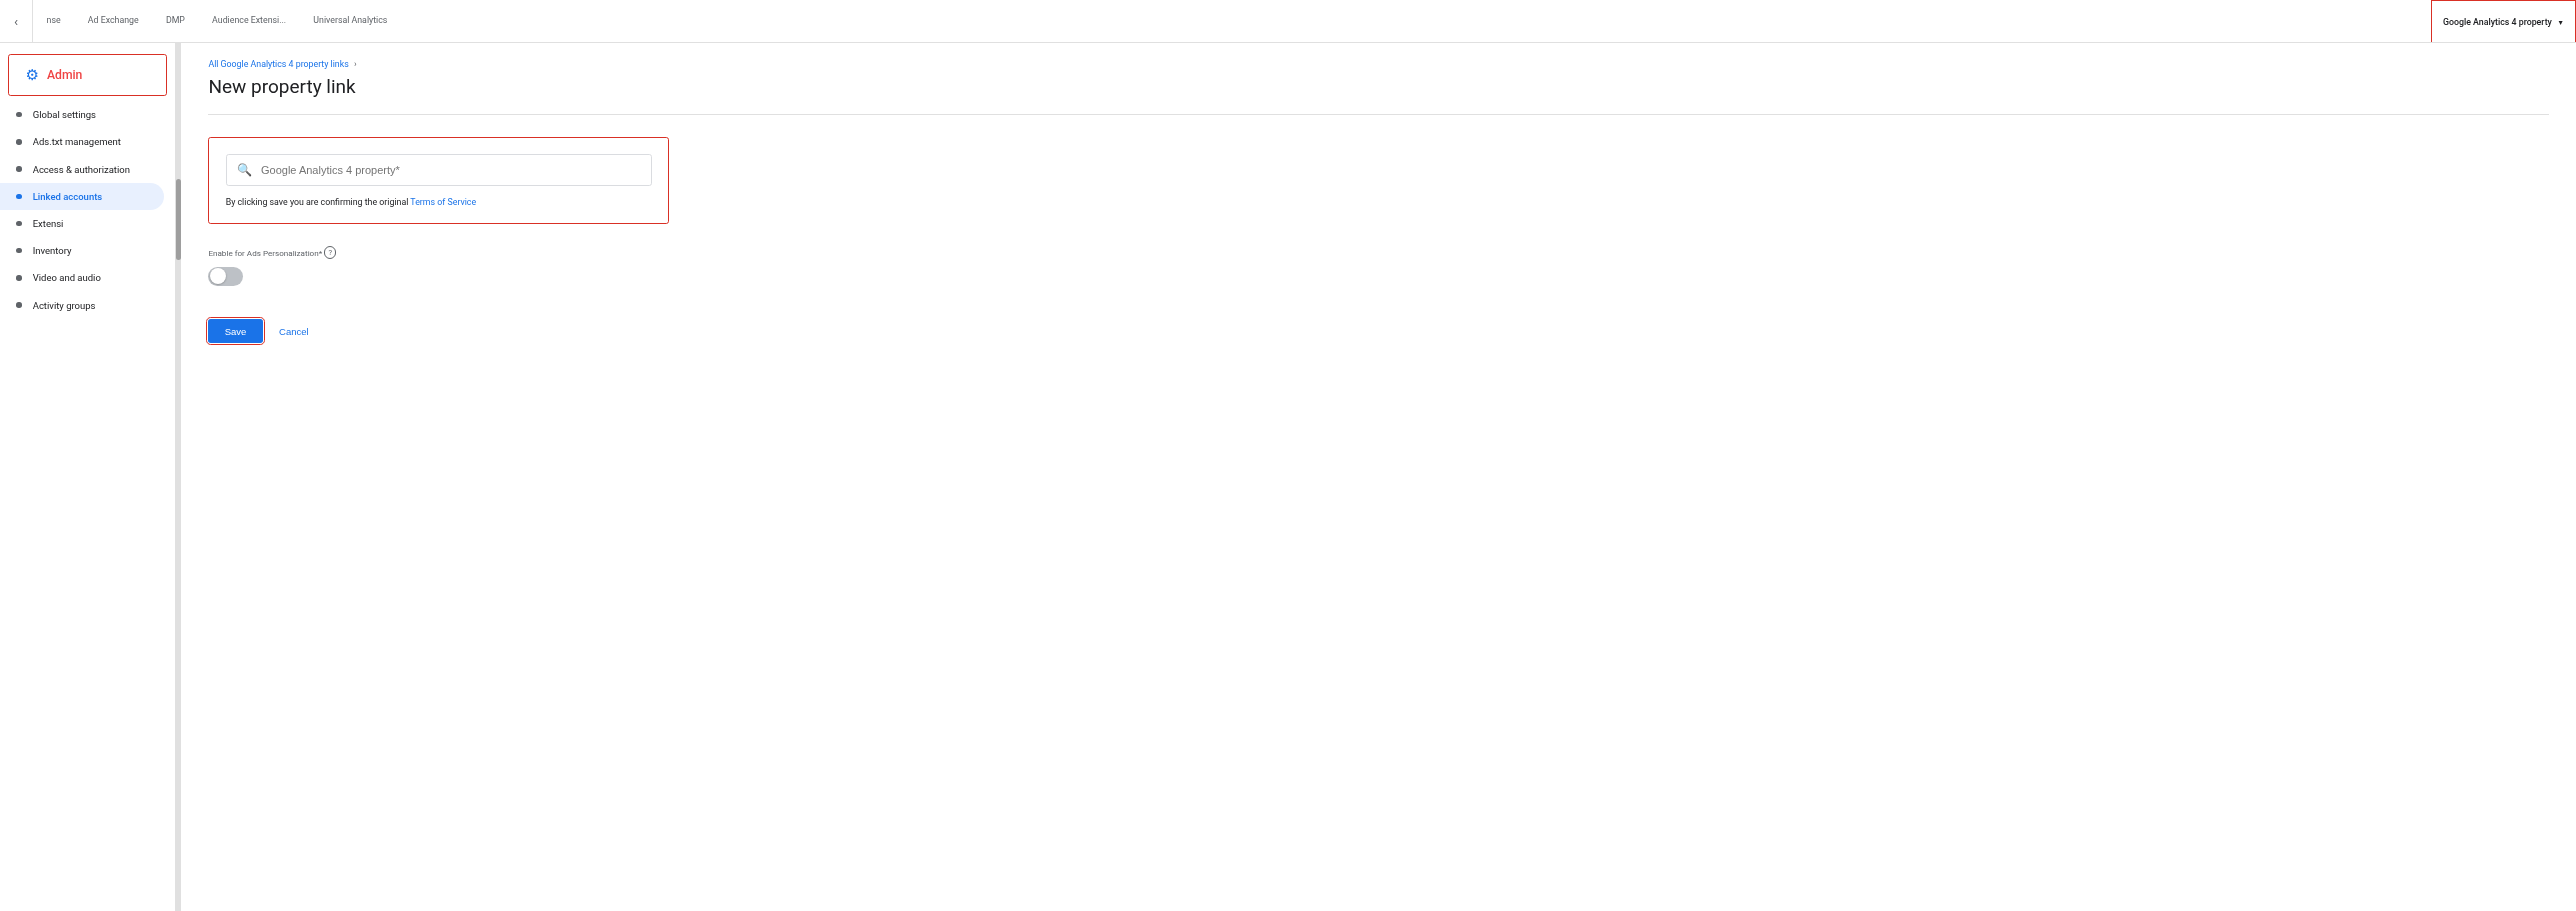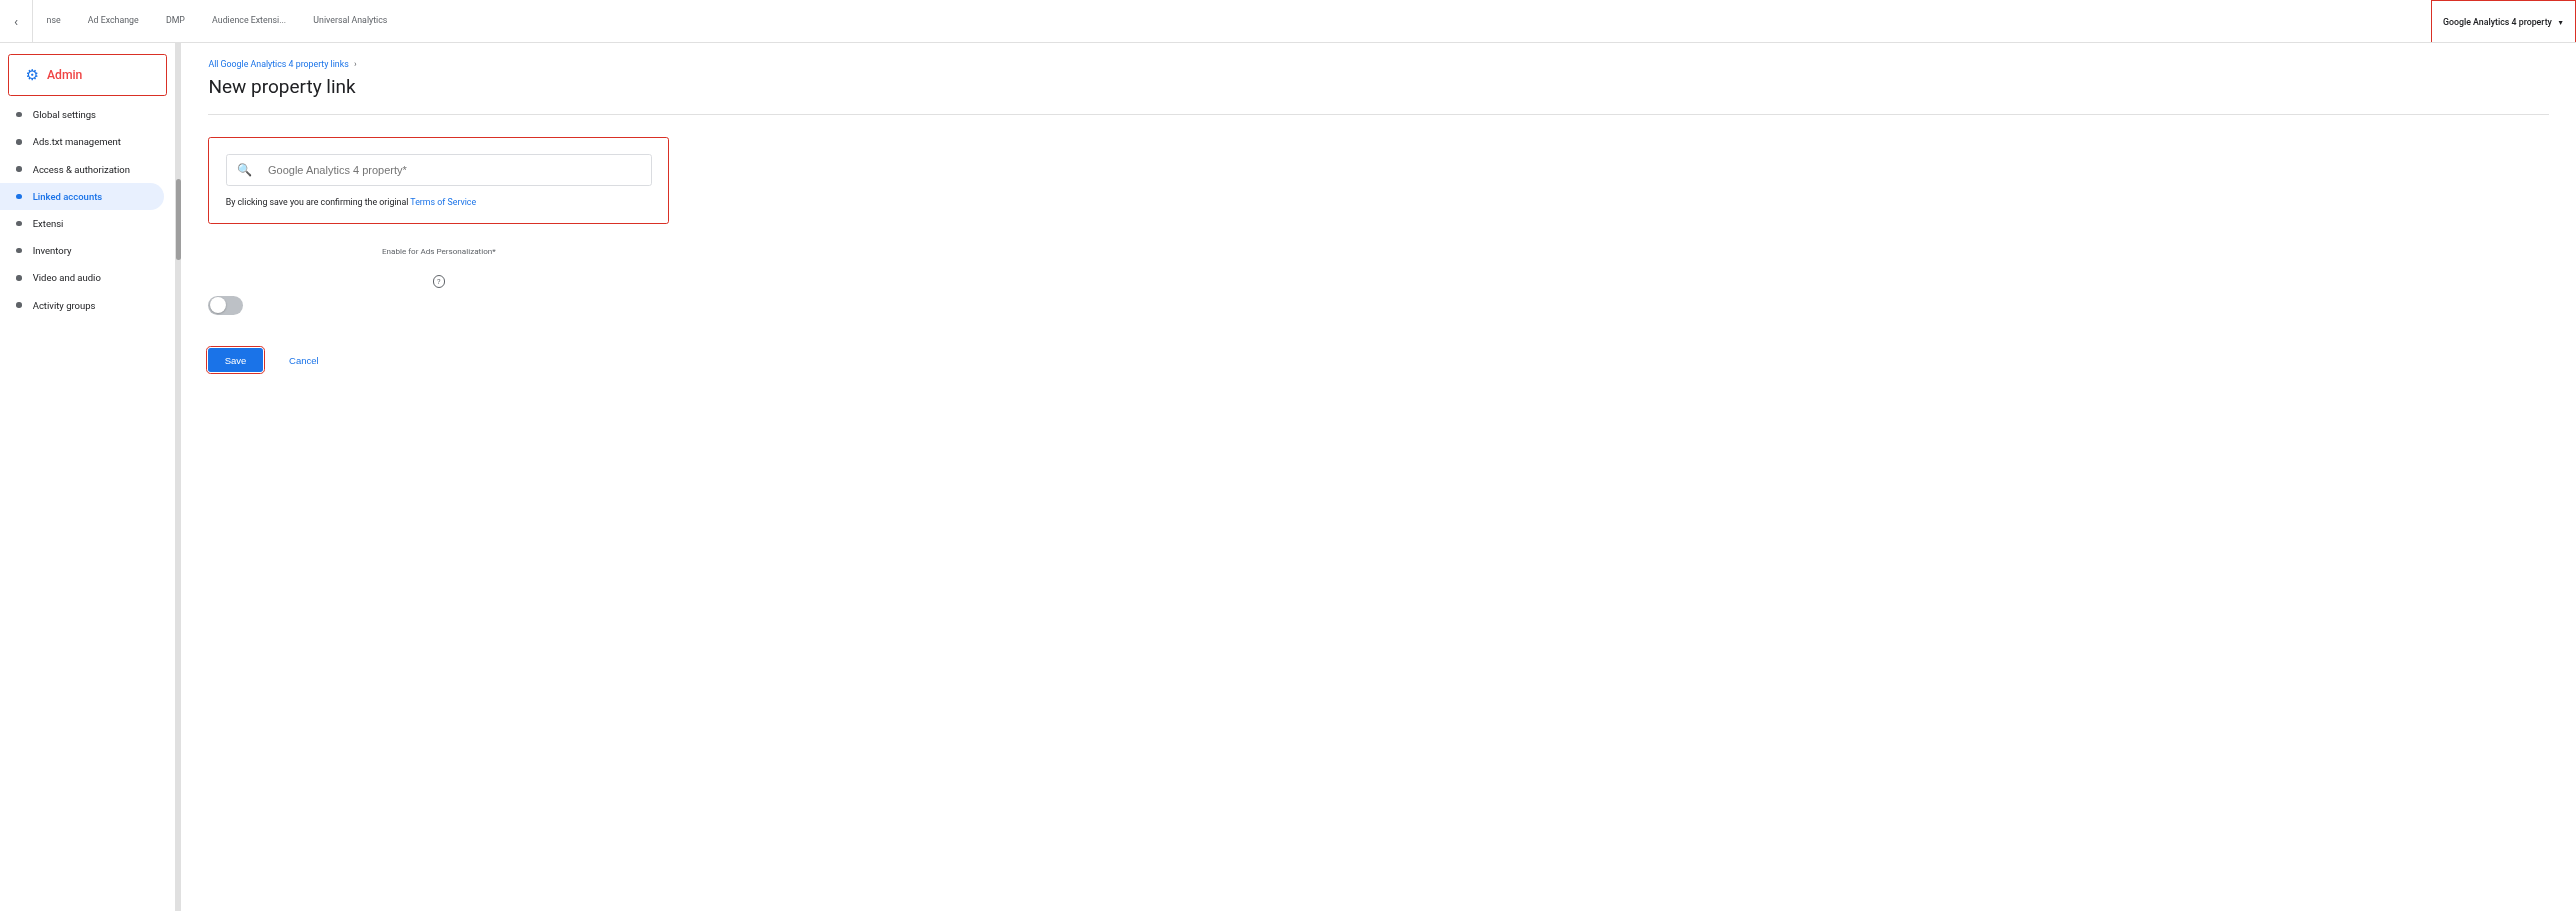--- a/index.html
+++ b/index.html
@@ -225,21 +225,20 @@
       font-size: 12.2px;
     }
 
     .search-input {
       border: none;
       outline: none;
       font-size: 11px;
       color: #9aa0a6;
       flex: 1;
       background: transparent;
-      margin-left: 7px;
     }
 
     .tos-text {
       font-size: 8.8px;
       color: #202124;
     }
 
     .tos-link {
       color: #1a73e8;
       text-decoration: none;
@@ -251,22 +250,21 @@
       margin-top: 16.3px;
       max-width: 461px;
     }
 
     .ads-label {
       font-size: 8.1px;
       color: #5f6368;
       margin-bottom: 8.1px;
       display: flex;
       align-items: center;
-      gap: 19px;
-      flex-direction: column;
+      gap: 2px;
     }
 
     .help-icon {
       width: 12.2px;
       height: 12.2px;
       border-radius: 50%;
       border: 1px solid #5f6368;
       display: inline-flex;
       align-items: center;
       justify-content: center;
@@ -294,21 +292,21 @@
       position: absolute;
       top: 1.4px;
       left: 1.4px;
       box-shadow: 0 0.7px 2px rgba(0,0,0,0.3);
       transition: left 0.2s;
     }
 
     
     .action-buttons {
       display: flex;
-      gap: 21px;
+      gap: 11px;
       margin-top: 33px;
     }
 
     .btn-save {
       background: #1a73e8;
       color: #fff;
       border: none;
       border-radius: 2.7px;
       padding: 6.8px 16.3px;
       font-size: 9.5px;

